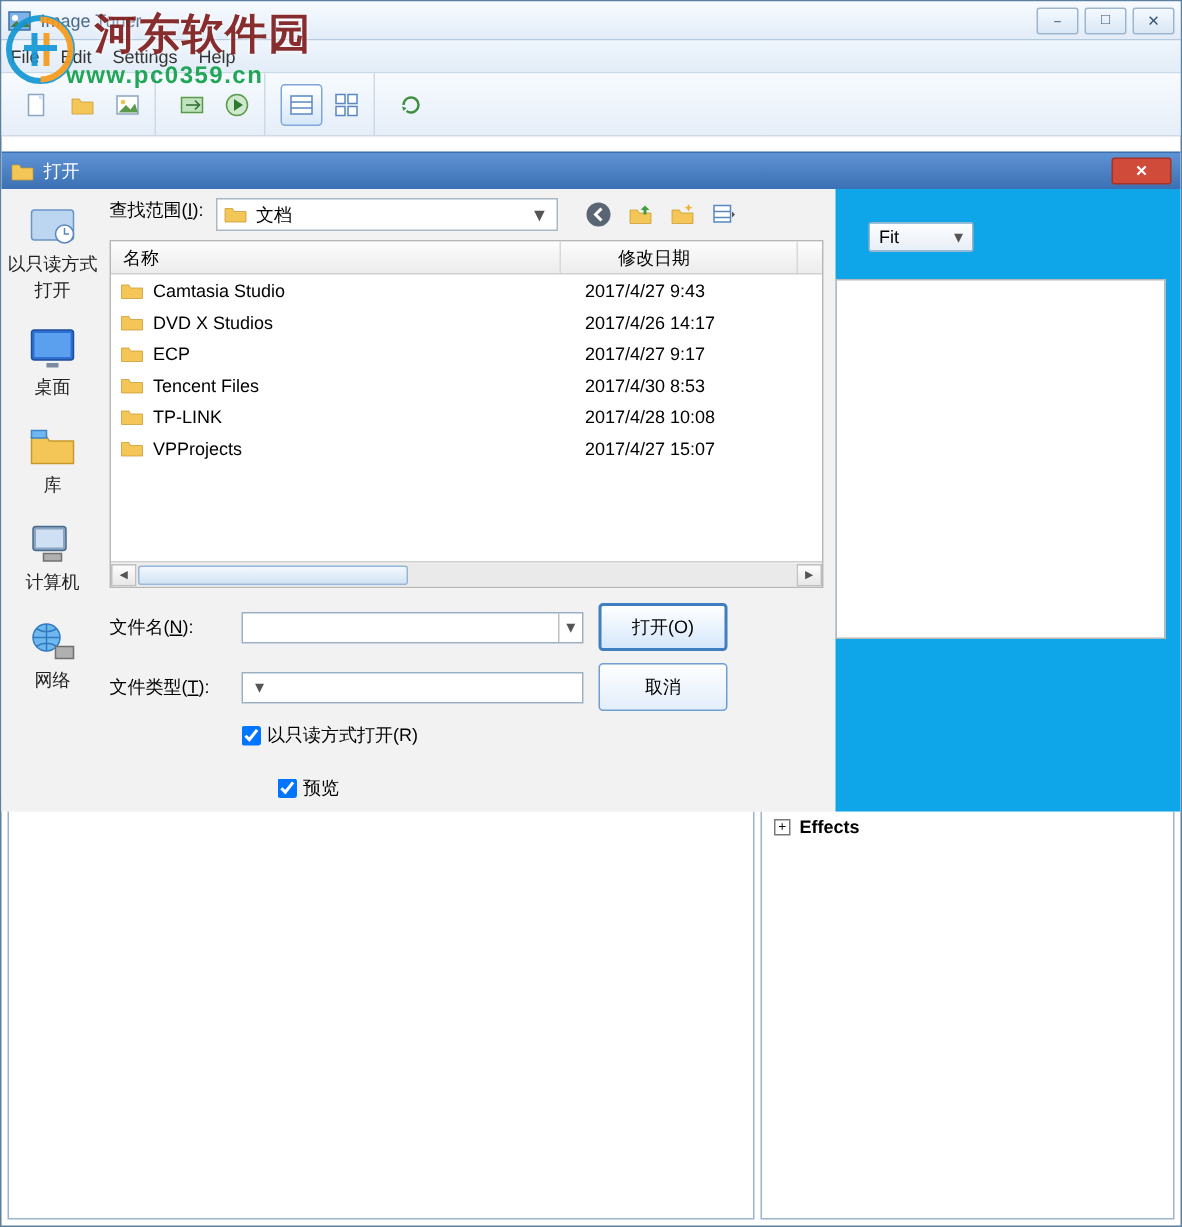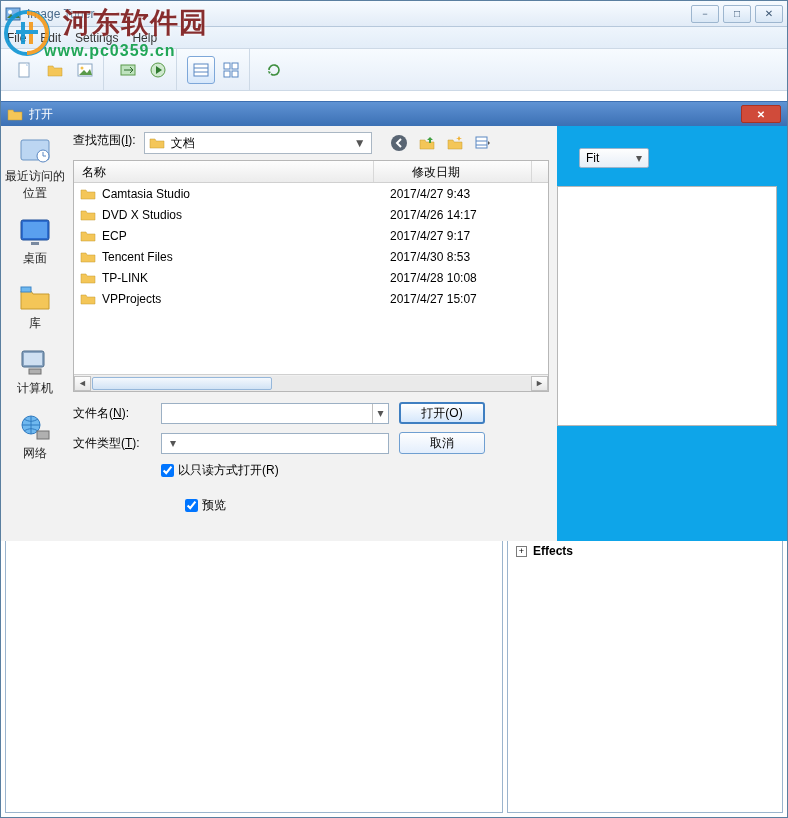--- a/index.html
+++ b/index.html
@@ -71,21 +71,21 @@
 .form-rows{ margin-top:10px; display:flex; flex-direction:column; gap:8px;}
 .form-row{ display:flex; align-items:center; gap:10px;}
 .form-row .flabel{ width:78px; white-space:nowrap;}
 .form-row .flabel .ul{text-decoration:underline;}
 .file-combo{ width:228px; height:21px; border:1px solid #9cb0c4; background:#fff; display:flex; align-items:center; padding:0 4px; font-family:"Courier New",monospace; font-size:11px;}
 .file-combo .txt{flex:1; white-space:nowrap; overflow:hidden;}
 .file-combo .dd{width:14px;display:flex;align-items:center;justify-content:center;color:#555;}
 .file-input-wrap{display:flex;align-items:center;width:228px;height:21px;border:1px solid #9cb0c4;background:#fff;padding:0 0 0 4px;}
 .file-input-wrap input{border:none;outline:none;flex:1;height:17px;font-size:12px;}
 .file-input-wrap .dd{width:16px;display:flex;align-items:center;justify-content:center;color:#555;border-left:1px solid #c0c0c0;height:100%;}
-.dlg-btn{ width:86px; height:22px; border:1px solid #6f9fd1; background:linear-gradient(#fefefe,#e3eefc); border-radius:3px; cursor:default; display:flex;align-items:center;justify-content:center;}
+.dlg-btn{ width:86px; height:32px; border:1px solid #6f9fd1; background:linear-gradient(#fefefe,#e3eefc); border-radius:3px; cursor:default; display:flex;align-items:center;justify-content:center;}
 .dlg-btn.primary{ border:2px solid #3f7fc1; background:linear-gradient(#ffffff,#d5e7fb);}
 
 .chk-row{ display:flex; align-items:center; gap:4px;}
 input[type=checkbox]{width:13px;height:13px;}
 
 .preview-chk{margin:18px 0 0 112px;}
 
 
 .dialog-right{ width:232px; border-left:0; padding:22px 10px 0 0; display:flex; flex-direction:column; align-items:flex-start; background:#0ea5e9;}
 .fit-combo{ margin-left:22px; width:70px; height:20px; border:1px solid #9db4cb; background:linear-gradient(#fefefe,#e7eef7); display:flex; align-items:center; padding:0 6px; border-radius:2px;}
@@ -223,21 +223,21 @@
 
   <div class="open-body">
 
     <div class="places">
       <div class="place">
         <span class="picon"><svg viewBox="0 0 36 32">
               <rect x="4" y="6" width="28" height="20" rx="2" fill="#bcd6f2" stroke="#6a94c4"></rect>
               <circle cx="26" cy="22" r="6" fill="#fff" stroke="#5a87c2"></circle>
               <path d="M26 18v4h3" stroke="#5a87c2" fill="none"></path>
             </svg></span>
-        <span class="plabel">最近访问的位置</span>
+        <span class="plabel">以只读方式打开</span>
       </div>
       <div class="place">
         <span class="picon"><svg viewBox="0 0 36 32">
               <rect x="4" y="4" width="28" height="20" rx="2" fill="#2d6fd2" stroke="#1d4e9a"></rect>
               <rect x="6" y="6" width="24" height="16" fill="#5aa0ef"></rect>
               <rect x="14" y="26" width="8" height="3" fill="#7a8aa0"></rect>
             </svg></span>
         <span class="plabel">桌面</span>
       </div>
       <div class="place">

